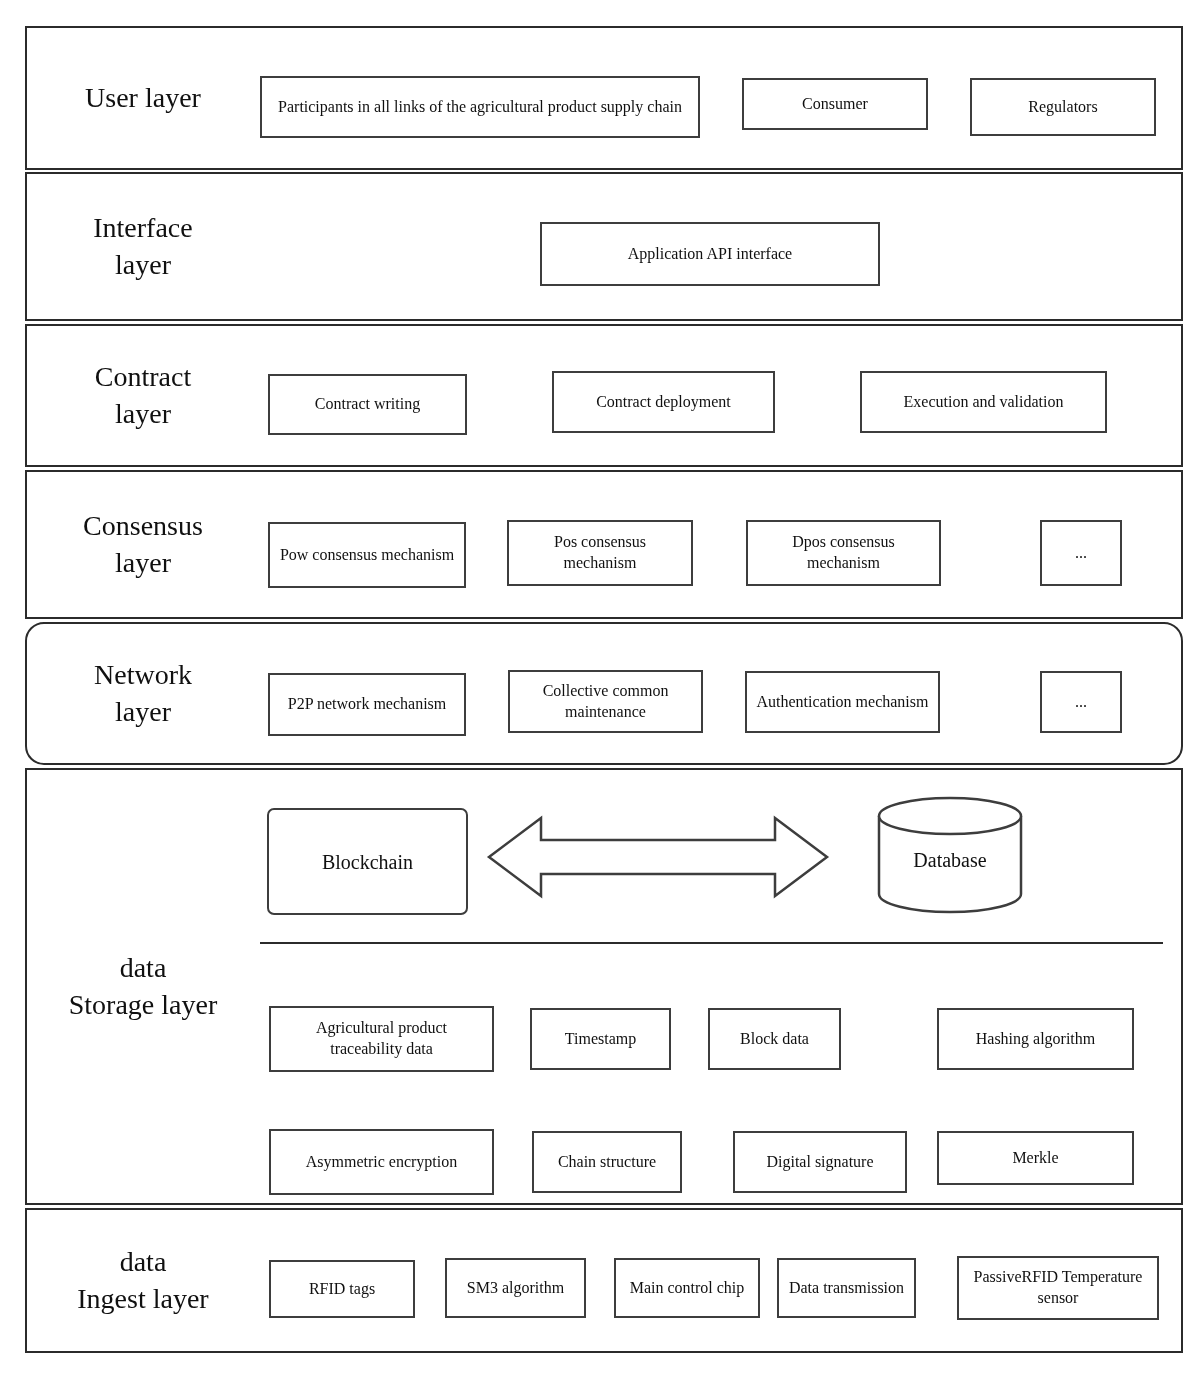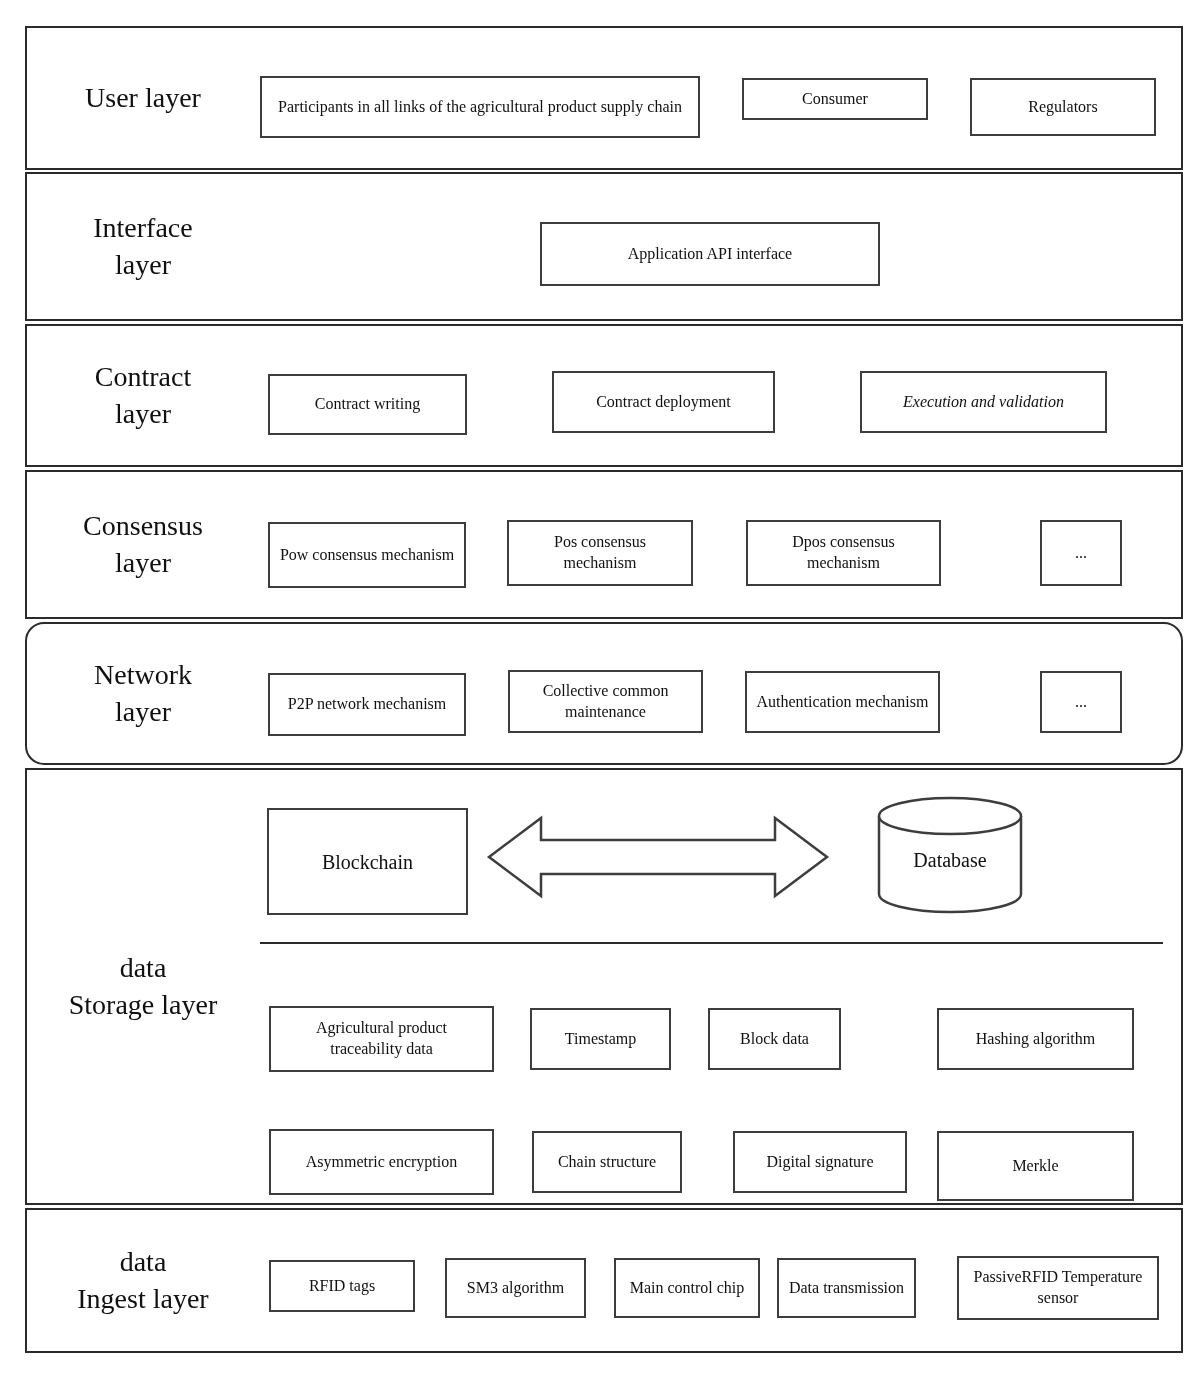--- a/index.html
+++ b/index.html
@@ -21,54 +21,54 @@
     white-space:pre-line;
     color:#101010;
   }
   .dbox{
     position:absolute;box-sizing:border-box;
     border:2px solid #3d3d3d;background:#fff;
     display:flex;align-items:center;justify-content:center;
     text-align:center;font-size:16px;line-height:1.3;
     padding:2px 8px;color:#101010;margin-top:6px;
   }
-  .dbox.big{font-size:20px;}
+  .dbox.big{font-size:20px;border-radius:7px;}
   .sepline{position:absolute;border-top:2px solid #2b2b2b;height:0;}
   .arrow-wrap{position:absolute;}
   .cyl-wrap{position:absolute;}
   .cyl-label{
     position:absolute;left:0;top:54%;width:100%;transform:translateY(-50%);
     text-align:center;font-size:20px;color:#101010;
   }
   svg{display:block;}
 </style>
 </head>
 <body>
 
 <div class="canvas">
 
   <div class="layer" style="top:26px;height:144px;">
     <div class="layer-label">User layer</div>
     <div class="dbox" style="left:233px;top:42px;width:440px;height:62px;">Participants in all links of the agricultural product supply chain</div>
-    <div class="dbox" style="left:715px;top:44px;width:186px;height:42px;">Consumer</div>
+    <div class="dbox" style="left:715px;top:44px;width:186px;height:52px;">Consumer</div>
     <div class="dbox" style="left:943px;top:44px;width:186px;height:58px;">Regulators</div>
   </div>
 
   <div class="layer" style="top:172px;height:149px;">
     <div class="layer-label">Interface
 layer</div>
     <div class="dbox" style="left:513px;top:42px;width:340px;height:64px;">Application API interface</div>
   </div>
 
   <div class="layer" style="top:324px;height:143px;">
     <div class="layer-label">Contract
 layer</div>
     <div class="dbox" style="left:241px;top:42px;width:199px;height:61px;">Contract writing</div>
     <div class="dbox" style="left:525px;top:39px;width:223px;height:62px;">Contract deployment</div>
-    <div class="dbox" style="left:833px;top:39px;width:247px;height:62px;font-style:italic;">Execution and validation</div>
+    <div class="dbox" style="left:833px;top:39px;width:247px;height:62px;">Execution and validation</div>
   </div>
 
   <div class="layer" style="top:470px;height:149px;">
     <div class="layer-label">Consensus
 layer</div>
     <div class="dbox" style="left:480px;top:42px;width:186px;height:66px;">Pos consensus mechanism</div>
     <div class="dbox" style="left:241px;top:44px;width:198px;height:66px;">Pow consensus mechanism</div>
     <div class="dbox" style="left:719px;top:42px;width:195px;height:66px;">Dpos consensus mechanism</div>
     <div class="dbox" style="left:1013px;top:42px;width:82px;height:66px;">...</div>
   </div>
@@ -105,26 +105,26 @@
     <div class="sepline" style="left:233px;top:172px;width:903px;"></div>
 
     <div class="dbox" style="left:242px;top:230px;width:225px;height:66px;">Agricultural product traceability data</div>
     <div class="dbox" style="left:503px;top:232px;width:141px;height:62px;">Timestamp</div>
     <div class="dbox" style="left:681px;top:232px;width:133px;height:62px;">Block data</div>
     <div class="dbox" style="left:242px;top:353px;width:225px;height:66px;">Asymmetric encryption</div>
 
     <div class="dbox" style="left:910px;top:232px;width:197px;height:62px;">Hashing algorithm</div>
     <div class="dbox" style="left:505px;top:355px;width:150px;height:62px;">Chain structure</div>
     <div class="dbox" style="left:706px;top:355px;width:174px;height:62px;">Digital signature</div>
-    <div class="dbox" style="left:910px;top:355px;width:197px;height:70px;">Merkle</div>
+    <div class="dbox" style="left:910px;top:355px;width:197px;height:54px;">Merkle</div>
   </div>
 
   <div class="layer" style="top:1208px;height:145px;">
     <div class="layer-label">data
 Ingest layer</div>
-    <div class="dbox" style="left:242px;top:44px;width:146px;height:52px;">RFID tags</div>
+    <div class="dbox" style="left:242px;top:44px;width:146px;height:58px;">RFID tags</div>
     <div class="dbox" style="left:418px;top:42px;width:141px;height:60px;">SM3 algorithm</div>
     <div class="dbox" style="left:587px;top:42px;width:146px;height:60px;">Main control chip</div>
     <div class="dbox" style="left:750px;top:42px;width:139px;height:60px;">Data transmission</div>
     <div class="dbox" style="left:930px;top:40px;width:202px;height:64px;">PassiveRFID Temperature sensor</div>
   </div>
 
 </div>
 
 </body></html>

